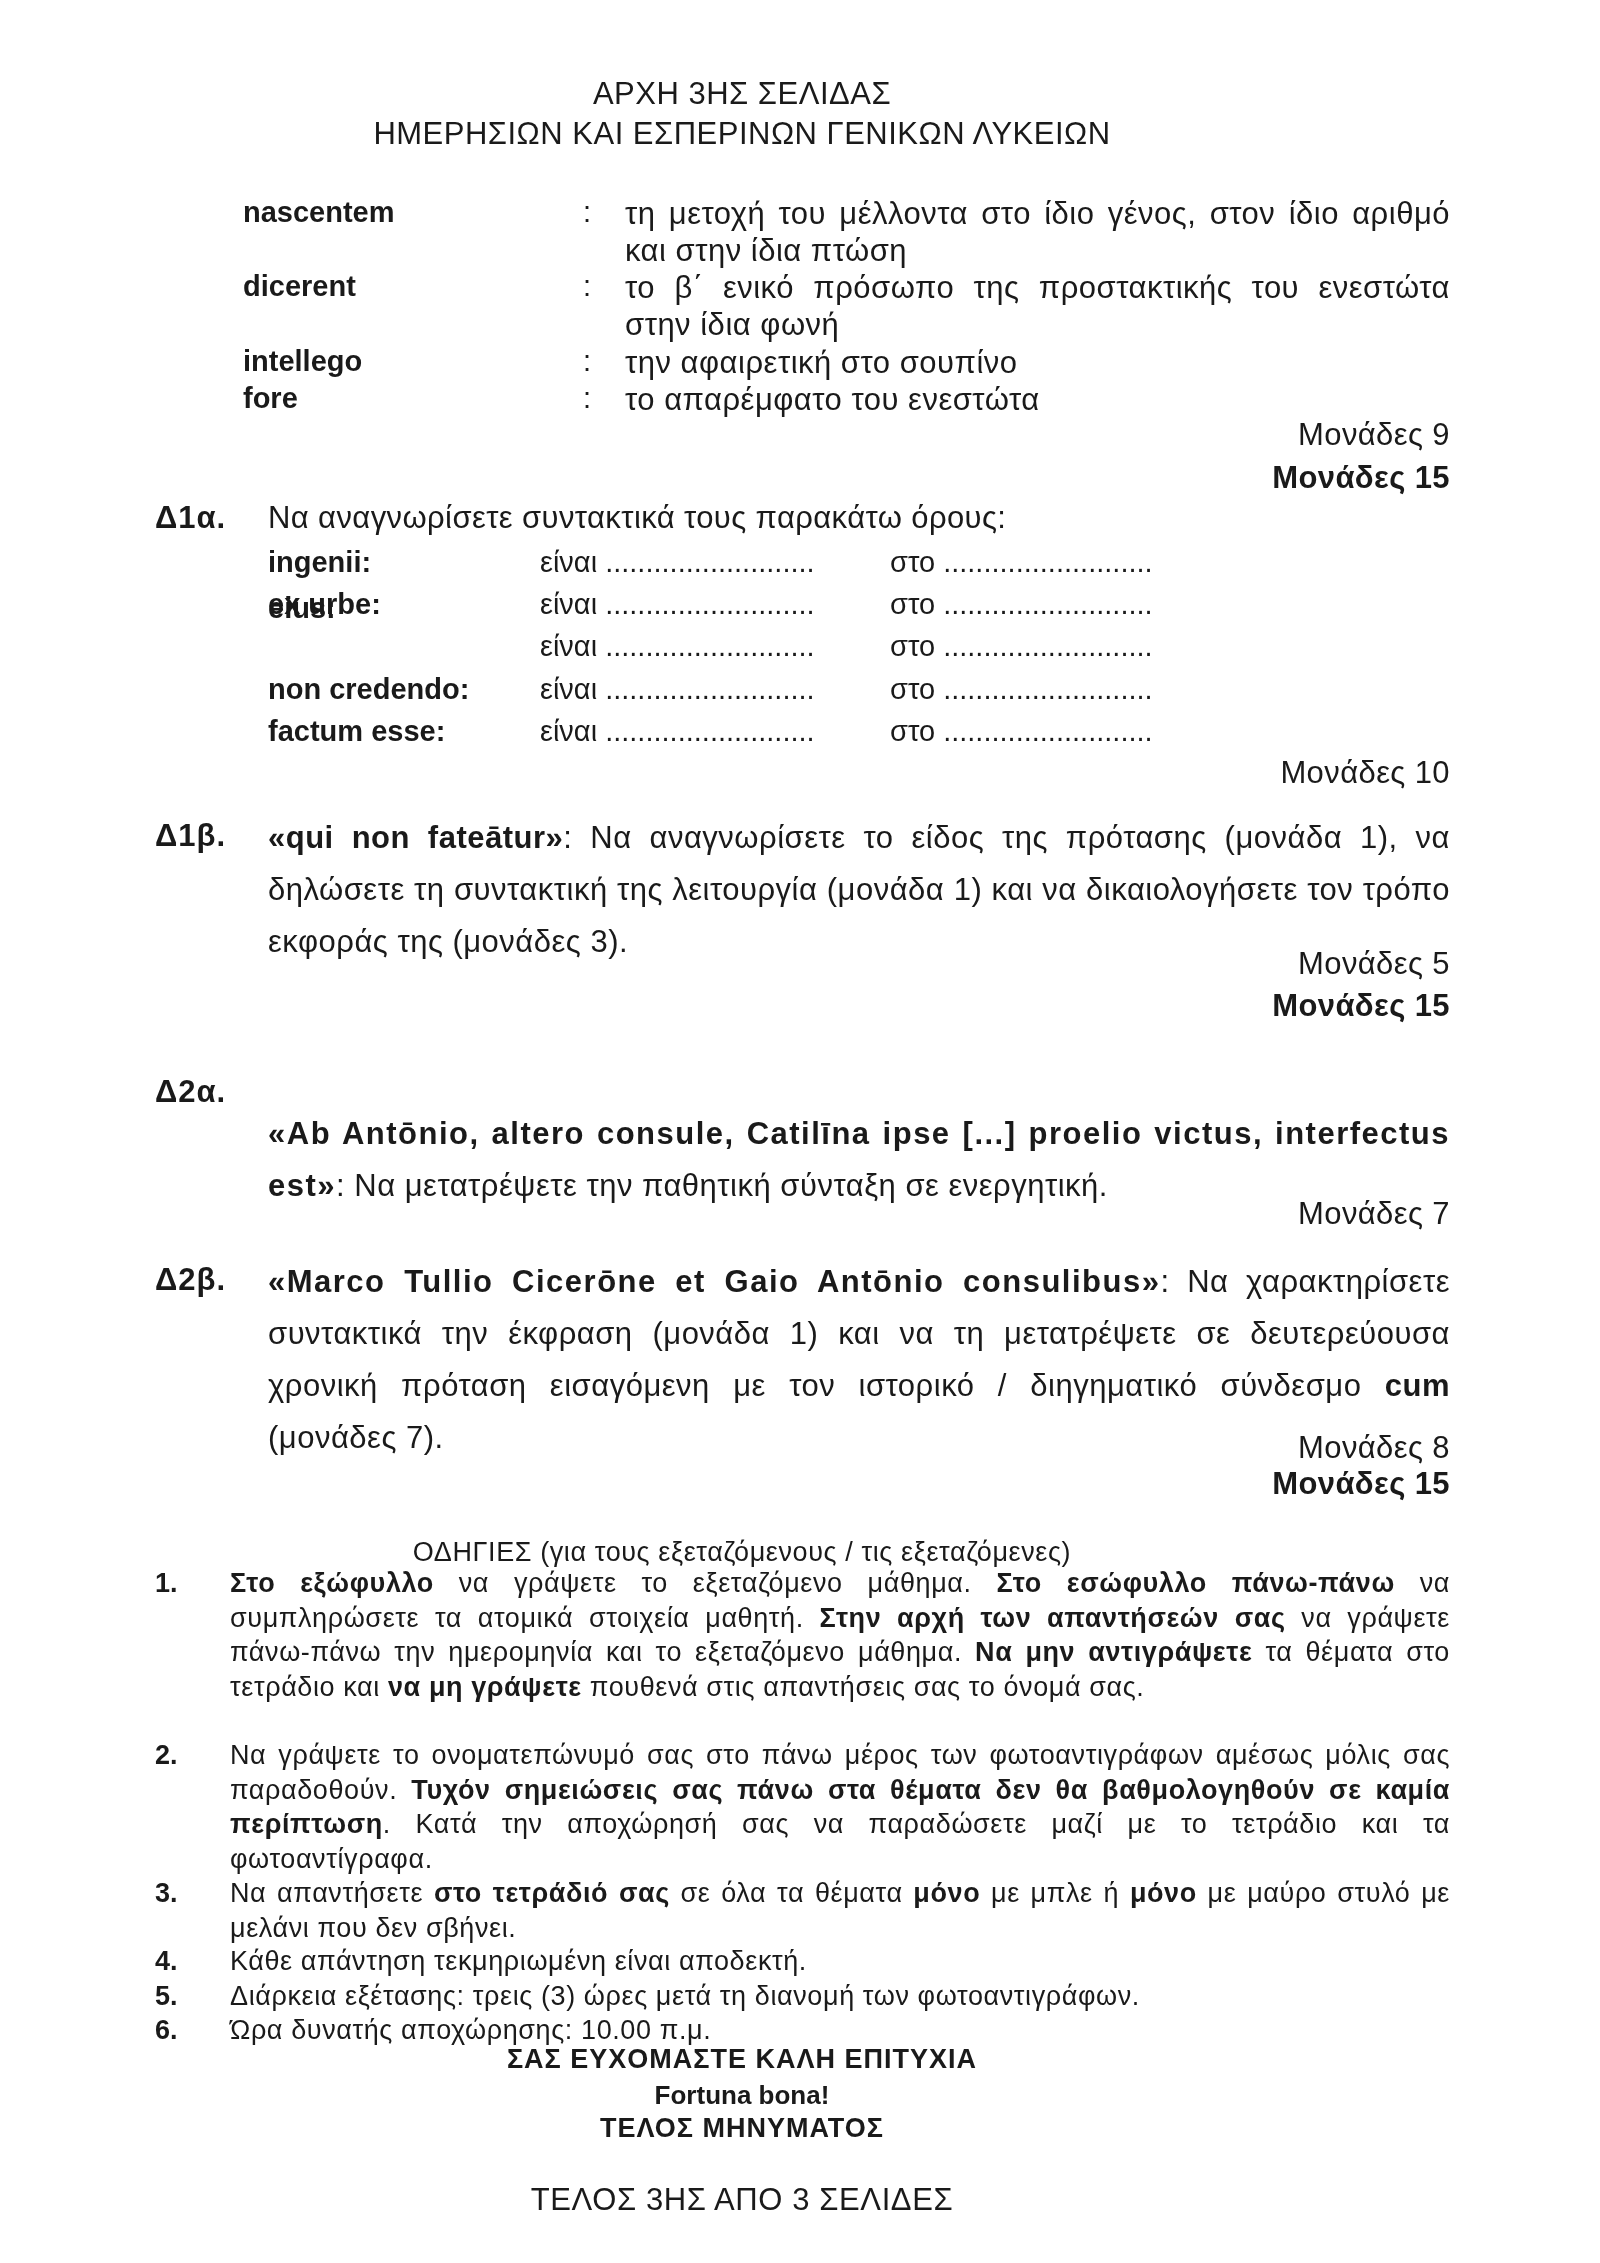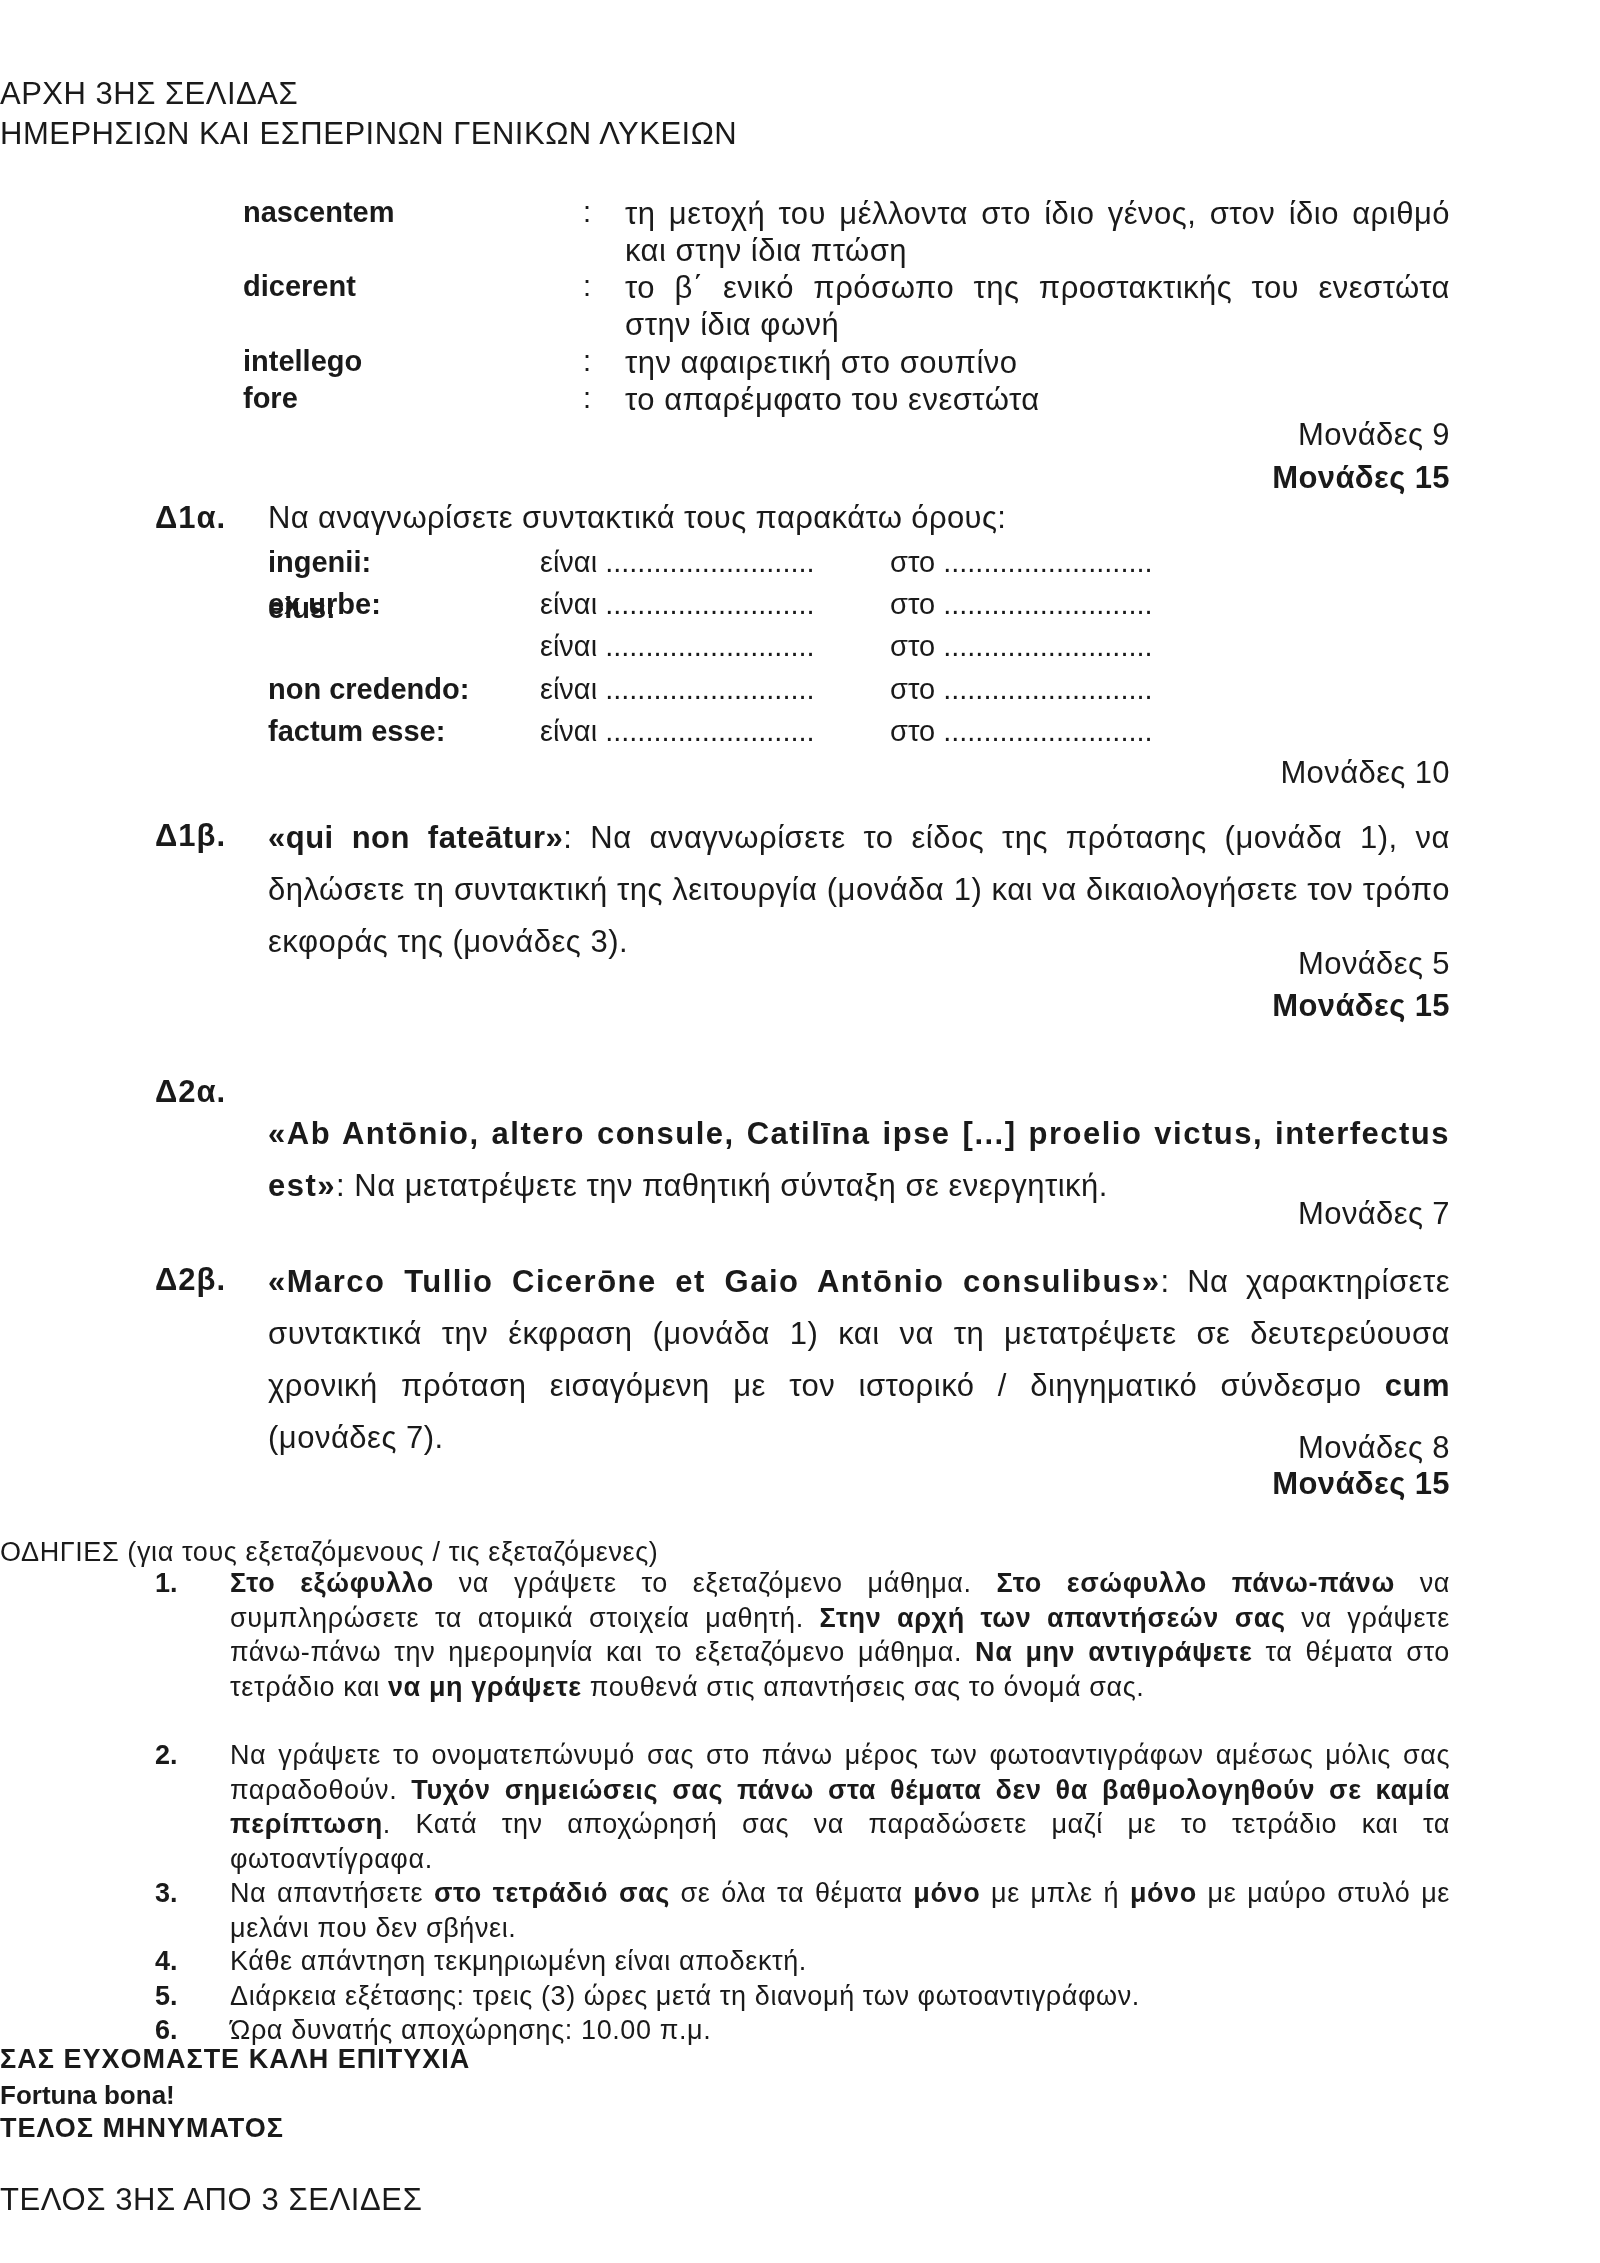--- a/index.html
+++ b/index.html
@@ -2,21 +2,21 @@
 <html><head>
   <meta charset="utf-8">
   <style>
     html, body { margin: 0; padding: 0; background: #ffffff; }
     body {
       width: 1600px; height: 2263px; position: relative; overflow: hidden;
       font-family: "Liberation Sans", "DejaVu Sans", sans-serif;
       color: #1a1a1a;
     }
     .abs { position: absolute; }
-    .center { left: 0; width: 1484px; }
+    .center { left: 0; width: 1484px; text-align: center; }
     .hdr { font-size: 31px; letter-spacing: 0.5px; }
     .b { font-weight: bold; }
     .tx { font-size: 31px; letter-spacing: 0.4px; }
     .right { right: 150px; text-align: right; }
     .just { text-align: justify; text-align-last: left; }
     .def-term { left: 243px; font-size: 29px; font-weight: bold; }
     .def-colon { left: 583px; font-size: 29px; }
     .def-text { left: 625px; width: 825px; font-size: 31px; line-height: 37px; letter-spacing: 0.5px; }
     .term { left: 268px; font-size: 29px; font-weight: bold; }
     .einai { left: 540px; font-size: 29px; }

